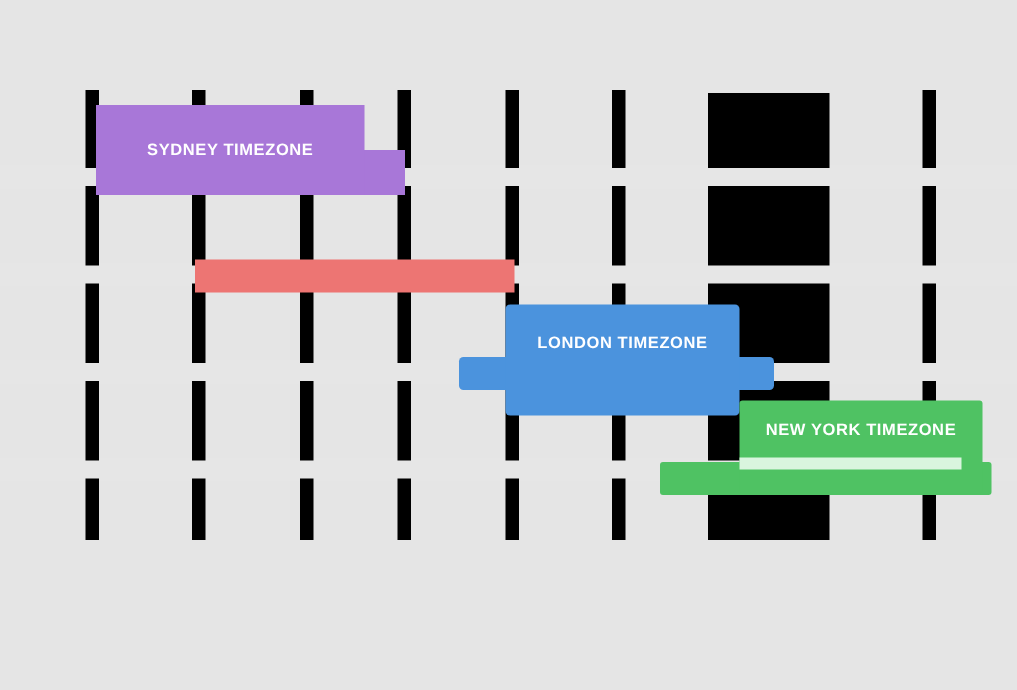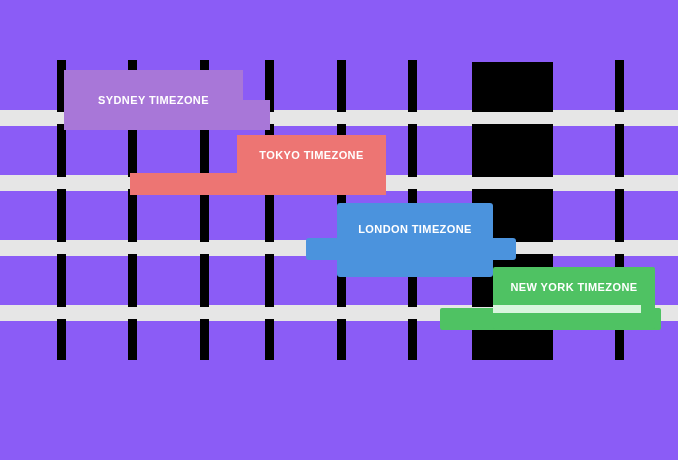--- a/index.html
+++ b/index.html
@@ -2,21 +2,21 @@
 <html><head>
 <meta charset="utf-8">
 <style>
   html,body{margin:0;padding:0;}
   body{
     width:678px;height:460px;
     background:#ffffff;
     font-family:"Liberation Sans", sans-serif;
     overflow:hidden;
   }
-  #stage{position:relative;width:678px;height:460px;background:#8b5cf6;}
+  #stage{position:relative;width:678px;height:460px;background:#e5e5e5;}
 
   
   .lane{position:absolute;left:0;width:678px;background:#e6e6e6;}
 
   
   .vbar{position:absolute;background:#000000;}
 
   
   .vblock{position:absolute;background:#000000;}
 
@@ -56,23 +56,20 @@
   <div class="lane" style="top:177px;height:12px;"></div>
   <div class="lane" style="top:242px;height:12px;"></div>
   <div class="lane" style="top:307px;height:12px;"></div>
 
   <div class="seg" style="left:64px;top:100px;width:206px;height:30px;background:#a877d8;"></div>
   <div class="seg upper" style="left:64px;top:70px;width:179px;height:60px;background:#a877d8;">
     <span class="lbl">SYDNEY TIMEZONE</span>
   </div>
 
   <div class="seg" style="left:130px;top:173px;width:213px;height:22px;background:#ed7573;"></div>
-  <div class="seg upper" style="left:237px;top:135px;width:149px;height:60px;background:#ed7573;">
-    <span class="lbl" style="position:relative;top:-10px;">TOKYO TIMEZONE</span>
-  </div>
 
   <div class="seg" style="left:306px;top:238px;width:210px;height:22px;background:#4b93dd;border-radius:3px;"></div>
   <div class="seg upper" style="left:337px;top:203px;width:156px;height:74px;background:#4b93dd;border-radius:3px;">
     <span class="lbl" style="position:relative;top:-11px;">LONDON TIMEZONE</span>
   </div>
 
   <div class="seg" style="left:440px;top:308px;width:221px;height:22px;background:#4fc263;border-radius:2px;"></div>
   <div class="seg upper" style="left:493px;top:267px;width:162px;height:62px;background:#4fc263;border-radius:2px;">
     <span class="lbl" style="position:relative;top:-11px;">NEW YORK TIMEZONE</span>
   </div>

